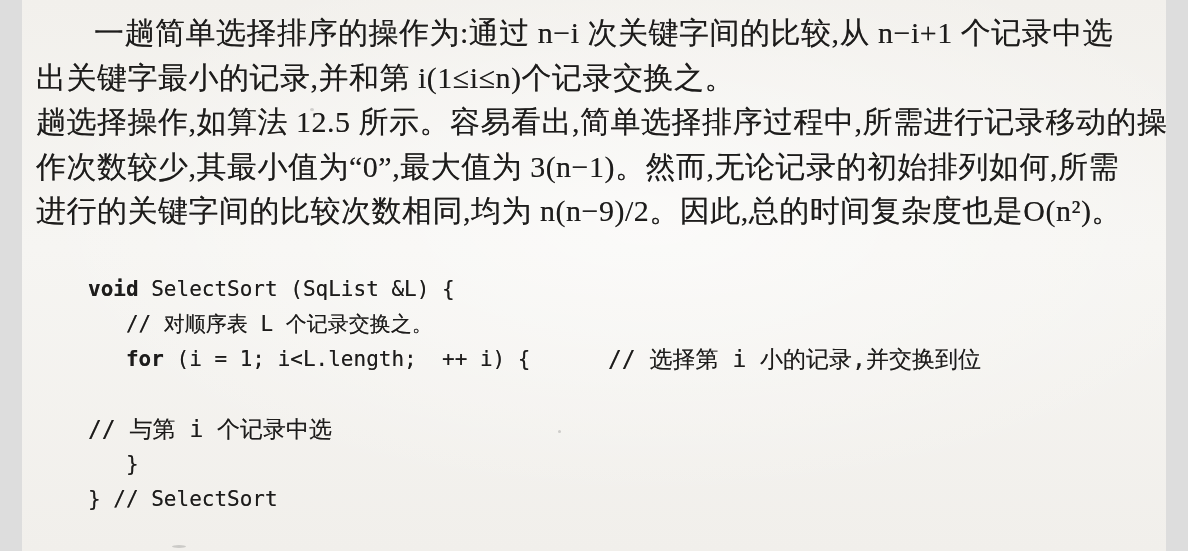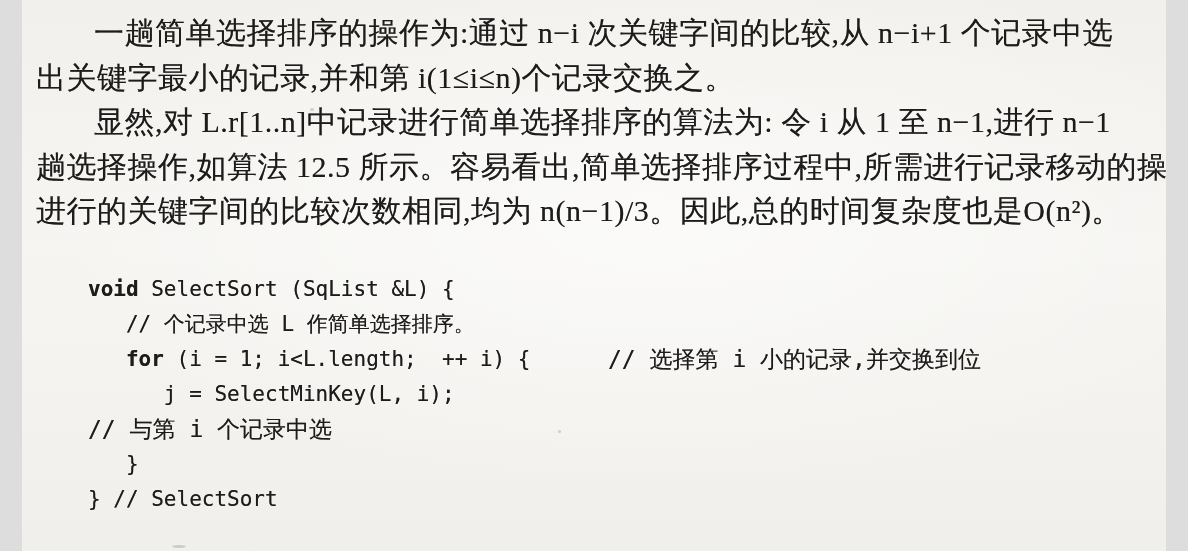--- a/index.html
+++ b/index.html
@@ -58,43 +58,42 @@
   .speck { position: absolute; background: rgba(90,90,90,0.25); border-radius: 50%; }
 </style>
 </head>
 <body>
 
 <div class="page">
 
   <div class="bodyline indent">一趟简单选择排序的操作为:通过 n−i 次关键字间的比较,从 n−i+1 个记录中选</div>
   <div class="bodyline">出关键字最小的记录,并和第 i(1≤i≤n)个记录交换之。</div>
 
-  <div class="bodyline indent">显然,对 L.r[1..n]中记录进行简单选择排序的算法为: 令 i 从 1 至 n−1,进行 n−1</div>
   <div class="bodyline">趟选择操作,如算法 12.5 所示。容易看出,简单选择排序过程中,所需进行记录移动的操</div>
-  <div class="bodyline">进行的关键字间的比较次数相同,均为 n(n−1)/3。因此,总的时间复杂度也是O(n²)。</div>
+  <div class="bodyline">作次数较少,其最小值为“0”,最大值为 3(n−1)。然而,无论记录的初始排列如何,所需</div>
+  <div class="bodyline">进行的关键字间的比较次数相同,均为 n(n−9)/2。因此,总的时间复杂度也是O(n²)。</div>
 
   <div class="code-block">
 
     <div class="code-row">
       <span class="code-left"><span class="code-kw">void</span><span> SelectSort (SqList &amp;L) {</span></span>
       <span class="code-comment"></span>
     </div>
 
     <div class="code-row">
-      <span class="code-left"><span class="code-kw"></span><span>   // 个记录中选 L 作简单选择排序。</span></span>
+      <span class="code-left"><span class="code-kw"></span><span>   // 对顺序表 L 个记录交换之。</span></span>
       <span class="code-comment"></span>
     </div>
 
     <div class="code-row">
       <span class="code-left"><span class="code-kw">   for</span><span> (i = 1; i&lt;L.length;  ++ i) {</span></span>
       <span class="code-comment">// 选择第 i 小的记录,并交换到位</span>
     </div>
 
     <div class="code-row">
-      <span class="code-left"><span class="code-kw"></span><span>      j = SelectMinKey(L, i);</span></span>
     </div>
 
     <div class="code-row">
       <span class="code-comment">// 与第 i 个记录中选</span>
     </div>
 
     <div class="code-row">
       <span class="code-left"><span class="code-kw"></span><span>   }</span></span>
       <span class="code-comment"></span>
     </div>

